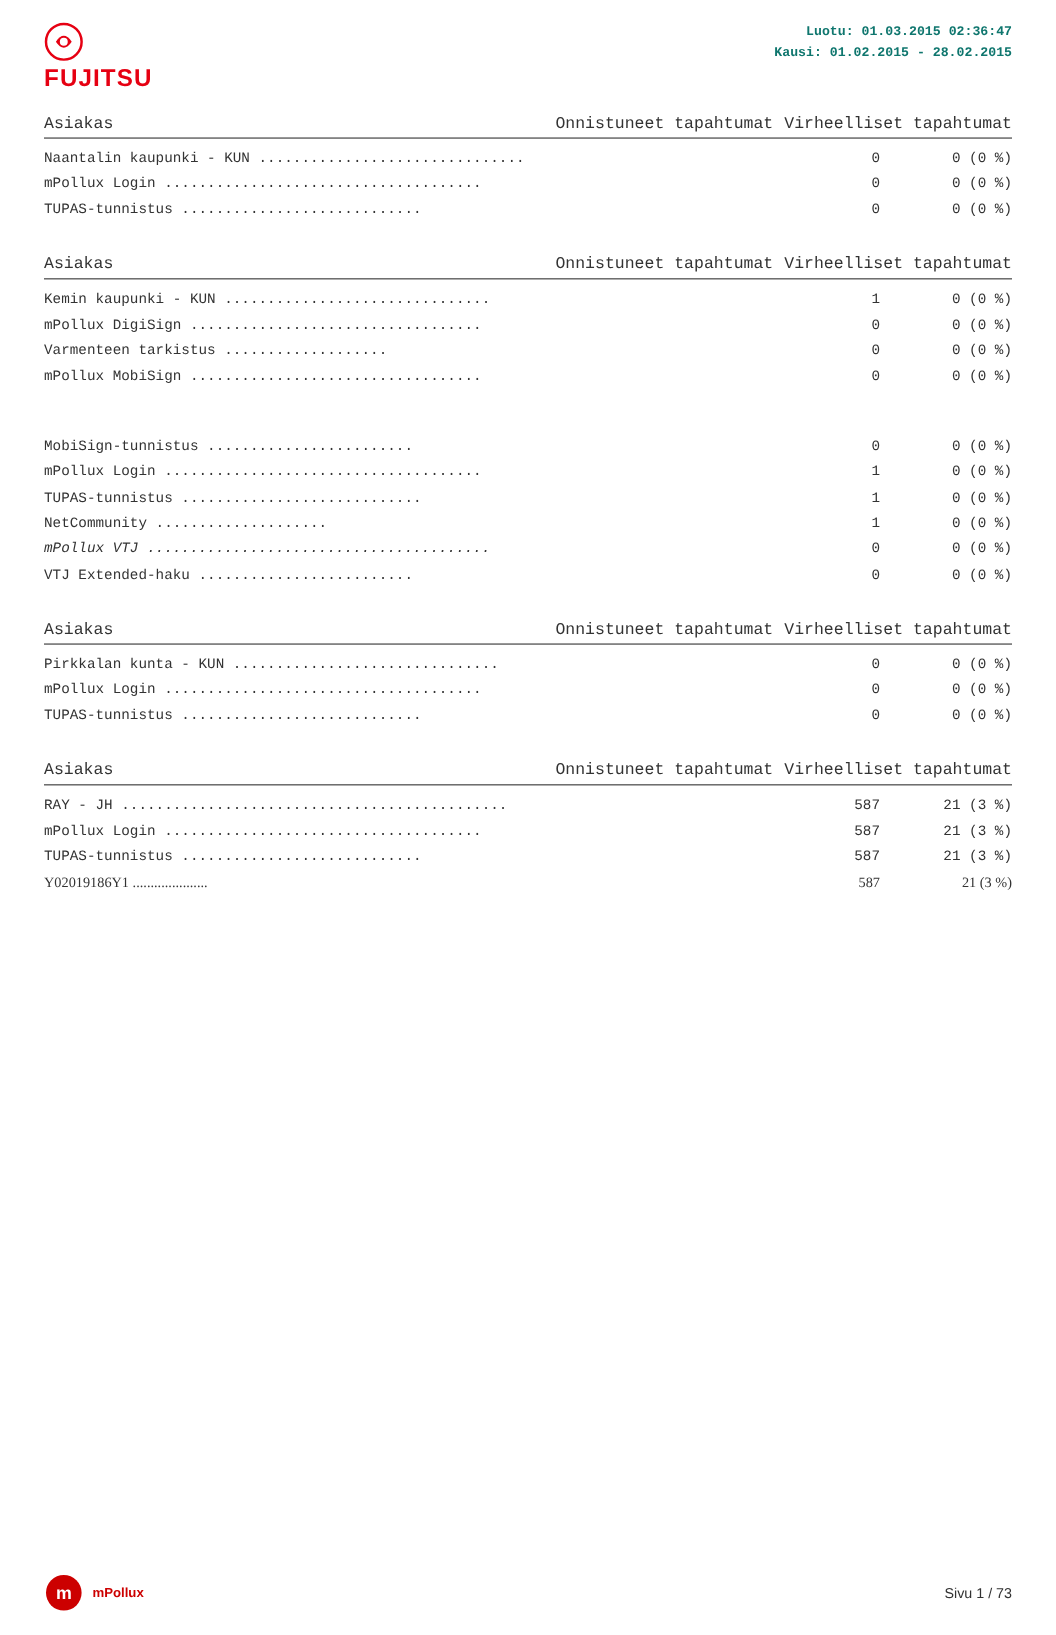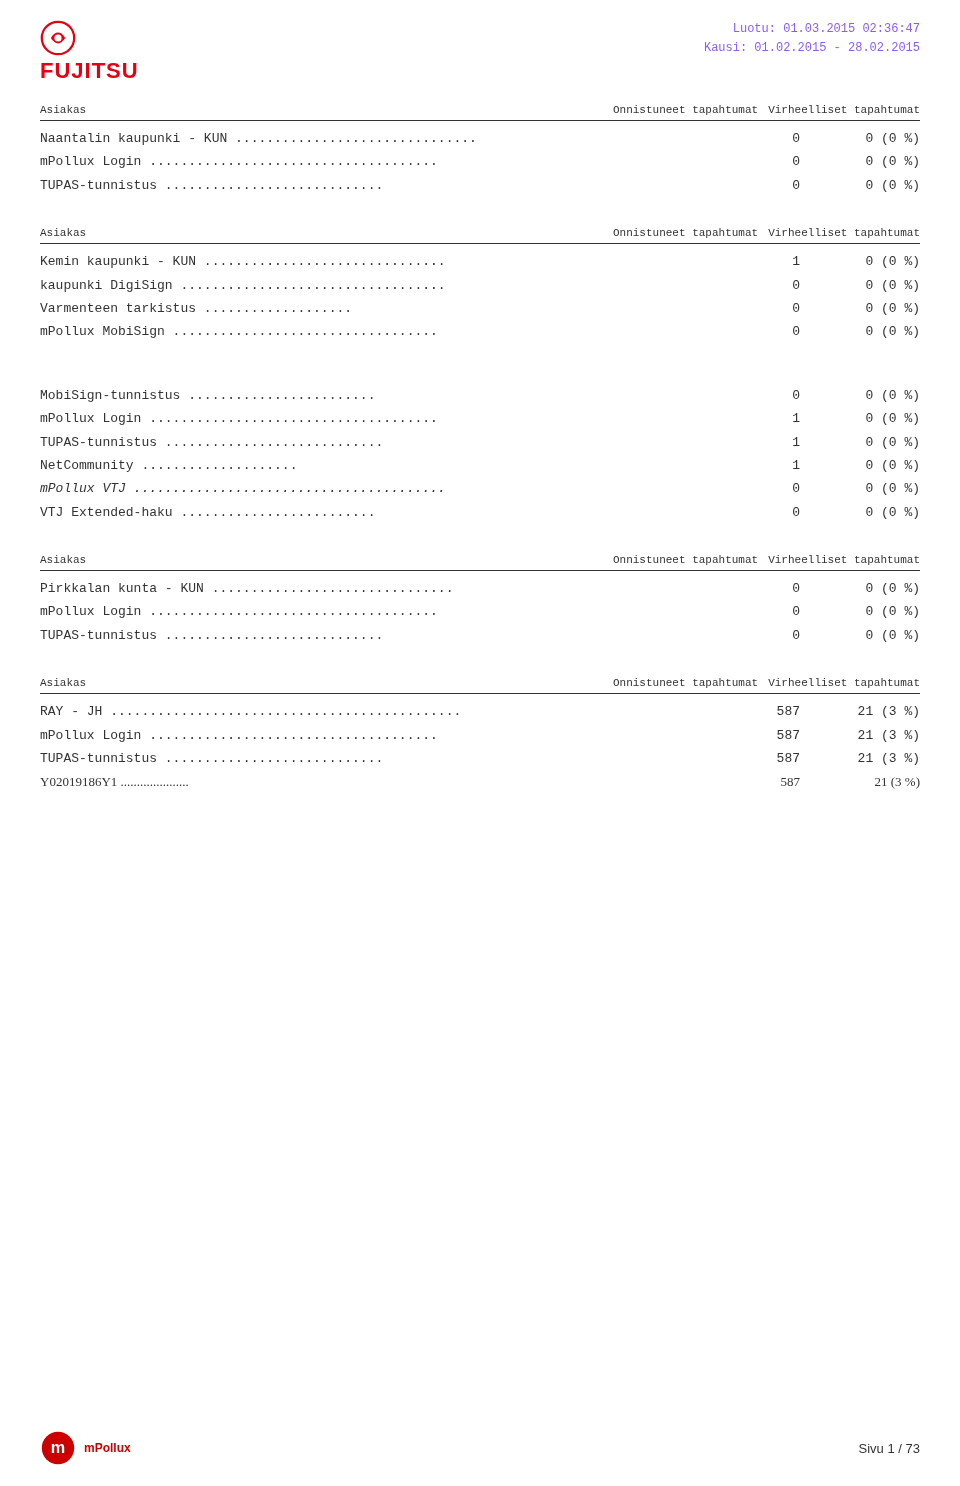--- a/index.html
+++ b/index.html
@@ -51,34 +51,35 @@
       font-family: Arial, sans-serif;
       font-size: 22px;
       font-weight: bold;
       color: #e60012;
       letter-spacing: 1px;
     }
 
     .report-info {
       text-align: right;
       font-size: 12px;
-      color: #8b5cf6;
+      color: #0f766e;
       line-height: 1.6;
+      font-weight: bold;
     }
 
     
     .section {
       margin-bottom: 30px;
     }
 
     .section-header {
       display: flex;
       justify-content: space-between;
       margin-bottom: 4px;
-      font-size: 11px;
+      font-size: 15px;
     }
 
     .section-header .asiakas-label {
       font-weight: normal;
     }
 
     .section-header .col-headers {
       display: flex;
       gap: 10px;
       color: #333;
@@ -213,21 +214,21 @@
           <div style="display: flex; justify-content: space-between; align-items: baseline;">
             <span style="flex: 1 1 0%;">Kemin kaupunki - KUN ...............................</span>
             <div style="display: flex; min-width: 220px; justify-content: flex-end; gap: 30px;">
               <span style="min-width: 60px; text-align: right;">1</span>
               <span style="min-width: 90px; text-align: right;">0 (0 %)</span>
             </div>
           </div>
         </div>
         <div class="dotted-row">
           <div style="display: flex; justify-content: space-between; align-items: baseline;">
-            <span style="flex: 1 1 0%;">    kaupunki DigiSign ..................................</span>
+            <span style="flex: 1 1 0%;">    mPollux DigiSign ..................................</span>
             <div style="display: flex; min-width: 220px; justify-content: flex-end; gap: 30px;">
               <span style="min-width: 60px; text-align: right;">0</span>
               <span style="min-width: 90px; text-align: right;">0 (0 %)</span>
             </div>
           </div>
         </div>
         <div class="dotted-row">
           <div style="display: flex; justify-content: space-between; align-items: baseline;">
             <span style="flex: 1 1 0%;">        Varmenteen tarkistus ...................</span>
             <div style="display: flex; min-width: 220px; justify-content: flex-end; gap: 30px;">

